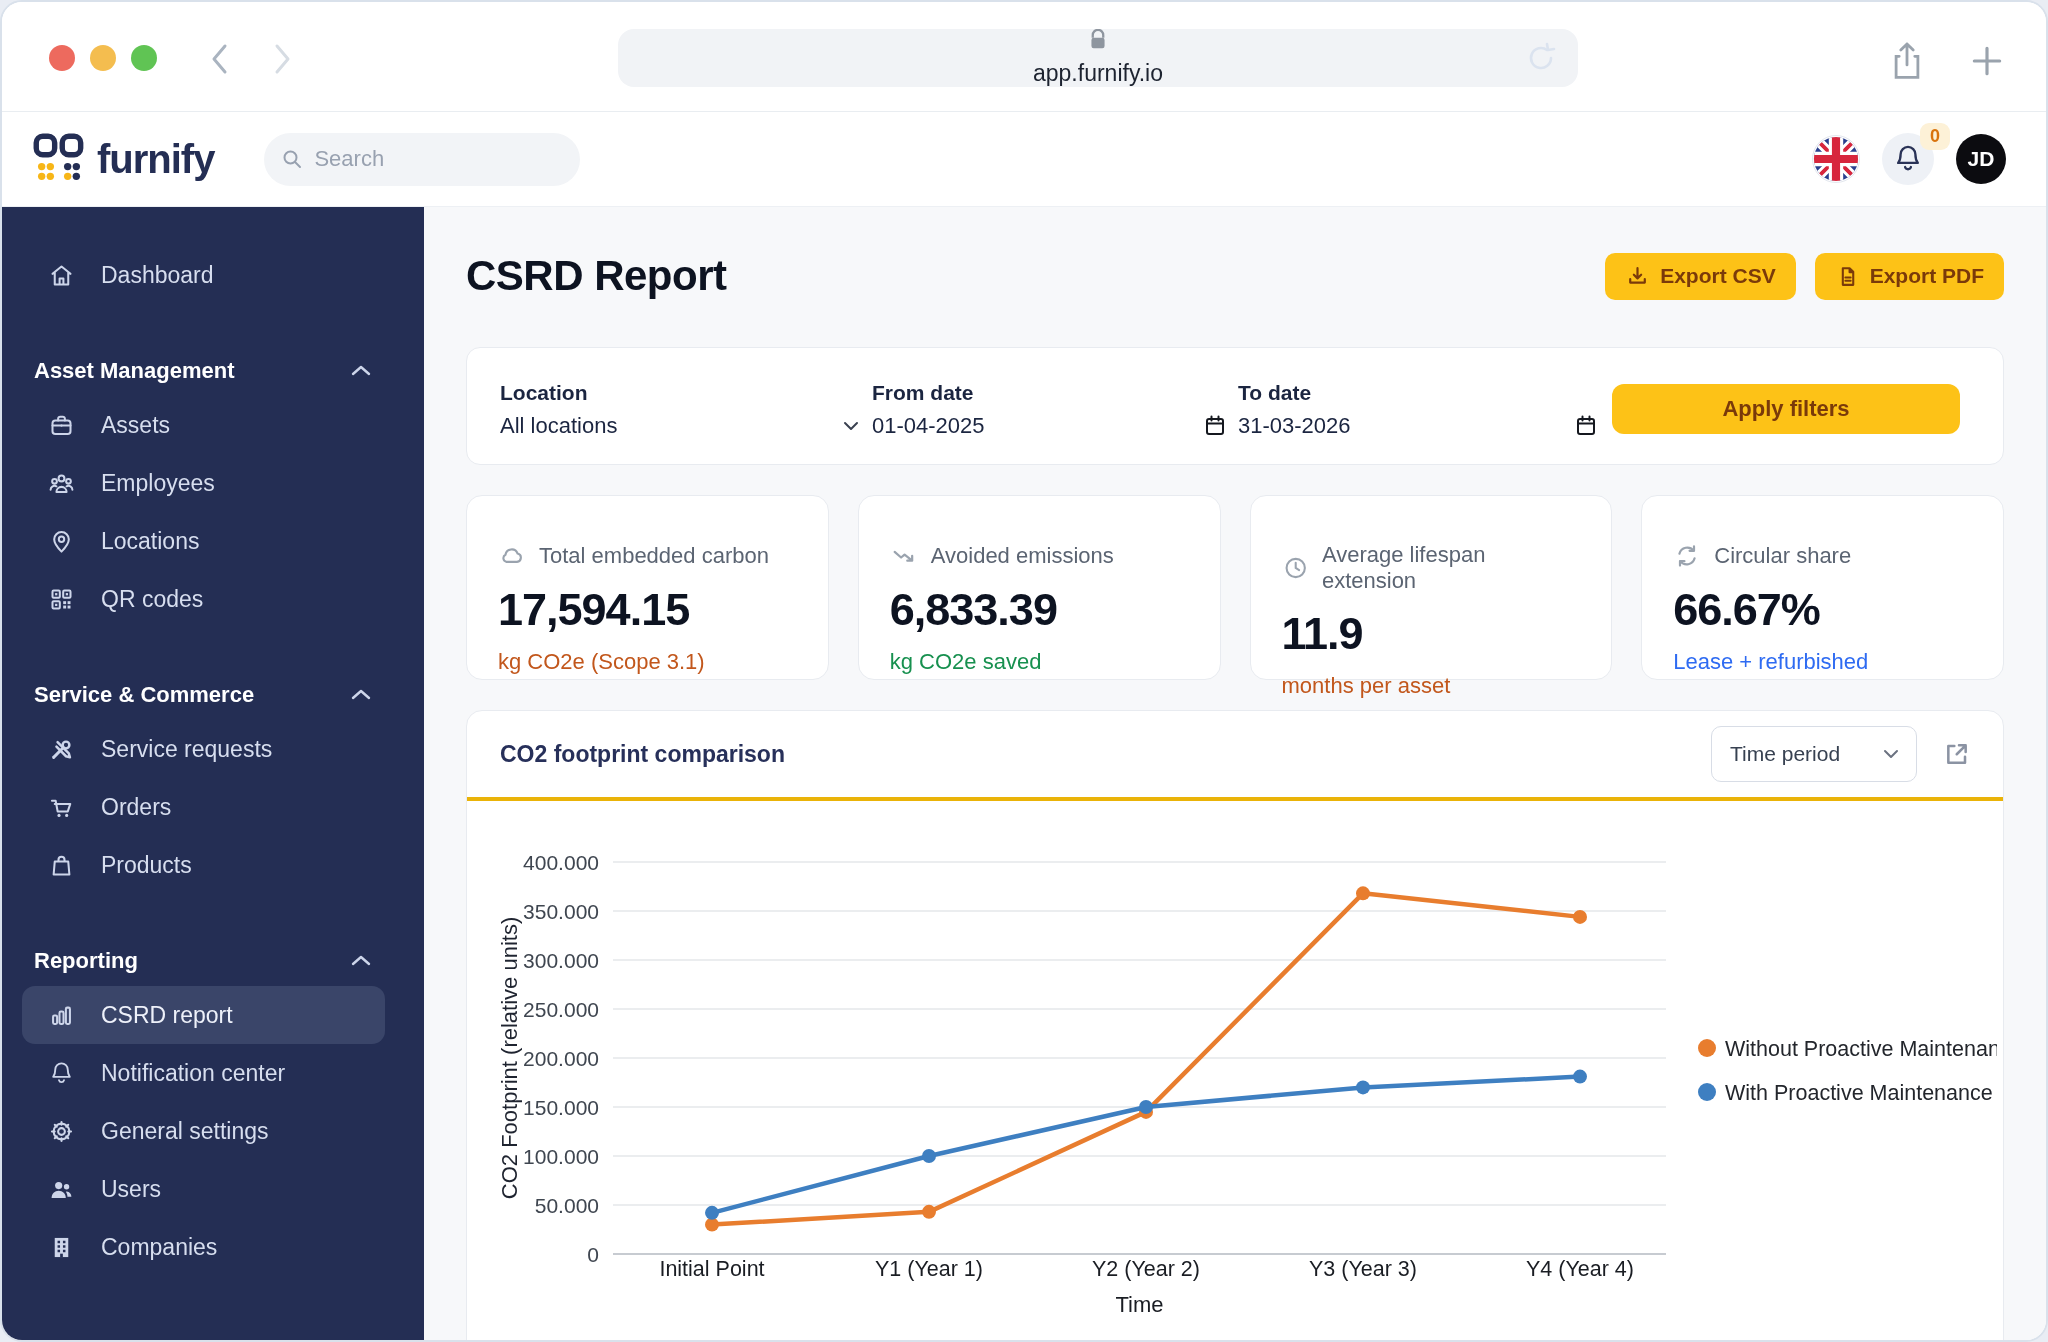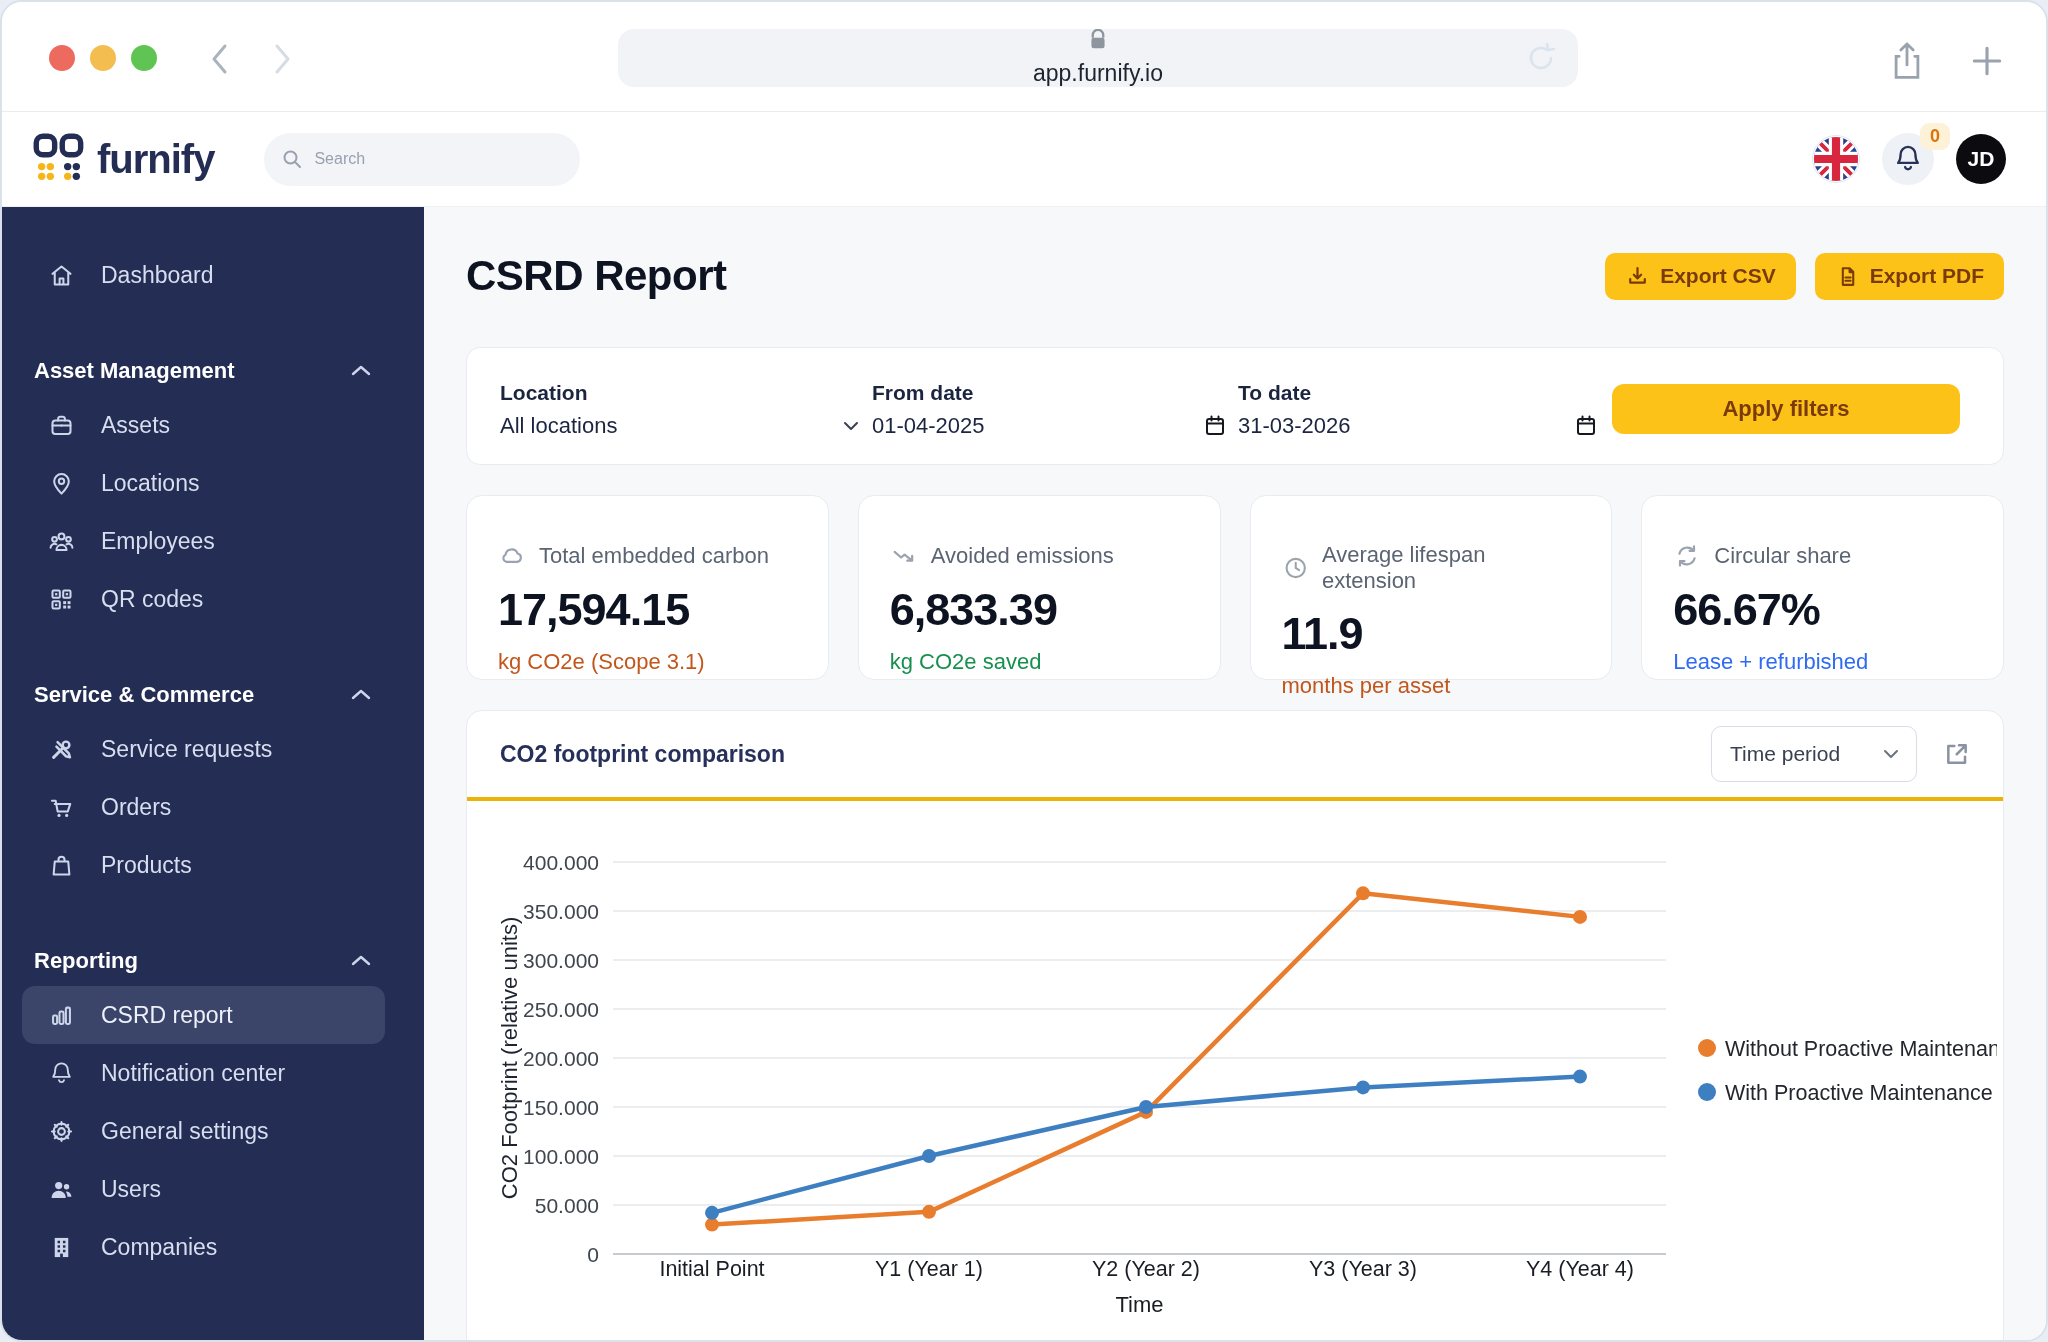--- a/index.html
+++ b/index.html
@@ -15,21 +15,21 @@
   .url-pill { position:absolute; left:616px; top:27px; width:960px; height:58px; background:#f1f3f6; border-radius:16px; display:flex; align-items:center; justify-content:center; gap:10px;flex-direction:column; }
   .url-text { font-size:23px; color:#1d2330; }
   .reload { position:absolute; right:20px; top:11px; }
   .chrome-right { position:absolute; right:40px; top:38px; display:flex; gap:42px; align-items:center; }
 
   
   .app-header { height:95px; background:#fff; display:flex; align-items:center; padding-left:31px; border-bottom:1px solid #edf0f4; }
   .brand { display:flex; align-items:center; gap:12px; cursor:pointer; }
   .brand-text { font-size:40px; font-weight:800; color:#242e54; letter-spacing:-1px; }
   .search-pill { margin-left:50px; width:316px; height:53px; background:#f2f4f7; border-radius:27px; display:flex; align-items:center; padding:0 16px; gap:10px; }
-  .search-pill input { border:none; outline:none; background:transparent; font-size:16px; color:#4d7c0f; width:230px; font-family:inherit; }
+  .search-pill input { border:none; outline:none; background:transparent; font-size:22px; color:#4d7c0f; width:230px; font-family:inherit; }
   .search-pill input::placeholder { color:#98a1b0; }
   .header-right { margin-left:auto; margin-right:40px; display:flex; align-items:center; gap:22px; }
   .flag-btn { width:48px; height:48px; border-radius:50%; overflow:hidden; border:1px solid #e3e7ee; }
   .bell-btn { position:relative; width:52px; height:52px; border-radius:50%; background:#eef1f6; display:flex; align-items:center; justify-content:center; }
   .badge { position:absolute; top:-10px; right:-16px; background:#fdf1d7; color:#d9730d; font-size:18px; font-weight:700; padding:3px 10px; border-radius:9px; }
   .avatar { width:50px; height:50px; border-radius:50%; background:#0c0c10; color:#fff; font-size:21px; font-weight:700; display:flex; align-items:center; justify-content:center; }
 
   
   .body-row { display:flex; height:1135px; }
   .sidebar { width:422px; background:#242e54; padding-top:39px; flex-shrink:0; }
@@ -182,33 +182,33 @@
       <div class="side-item">
         <svg width="27" height="27" viewBox="0 0 24 24">
             <rect class="ic" x="4" y="7.5" width="16" height="12" rx="2.5"></rect>
             <path class="ic" d="M9 7.5 V6 a1.8 1.8 0 0 1 1.8-1.8 h2.4 A1.8 1.8 0 0 1 15 6 v1.5 M4 12 H20"></path>
             <circle class="ic-f" cx="12" cy="12" r="1"></circle>
           </svg>
         <span>Assets</span>
       </div>
       <div class="side-item">
         <svg width="27" height="27" viewBox="0 0 24 24">
-            <path class="ic" d="M12 21 C12 21 5.5 14.6 5.5 10.1 a6.5 6.5 0 0 1 13 0 C18.5 14.6 12 21 12 21 Z"></path>
-            <circle class="ic" cx="12" cy="10" r="2.4"></circle>
-          </svg>
-        <span>Locations</span>
-      </div>
-      <div class="side-item">
-        <svg width="27" height="27" viewBox="0 0 24 24">
             <circle class="ic" cx="12" cy="7.5" r="2.6"></circle>
             <circle class="ic" cx="5.8" cy="10" r="2.1"></circle>
             <circle class="ic" cx="18.2" cy="10" r="2.1"></circle>
             <path class="ic" d="M7.5 19.5 a4.5 4.5 0 0 1 9 0 Z M2.3 17.5 a3.5 3.5 0 0 1 5.2-3 M21.7 17.5 a3.5 3.5 0 0 0-5.2-3"></path>
           </svg>
         <span>Employees</span>
+      </div>
+      <div class="side-item">
+        <svg width="27" height="27" viewBox="0 0 24 24">
+            <path class="ic" d="M12 21 C12 21 5.5 14.6 5.5 10.1 a6.5 6.5 0 0 1 13 0 C18.5 14.6 12 21 12 21 Z"></path>
+            <circle class="ic" cx="12" cy="10" r="2.4"></circle>
+          </svg>
+        <span>Locations</span>
       </div>
       <div class="side-item">
         <svg width="27" height="27" viewBox="0 0 24 24">
             <rect class="ic" x="4" y="4" width="6.5" height="6.5" rx="1"></rect>
             <rect class="ic" x="13.5" y="4" width="6.5" height="6.5" rx="1"></rect>
             <rect class="ic" x="4" y="13.5" width="6.5" height="6.5" rx="1"></rect>
             <rect class="ic-f" x="6.3" y="6.3" width="2" height="2"></rect>
             <rect class="ic-f" x="15.8" y="6.3" width="2" height="2"></rect>
             <rect class="ic-f" x="6.3" y="15.8" width="2" height="2"></rect>
             <rect class="ic-f" x="13.5" y="13.5" width="2.6" height="2.6"></rect>

